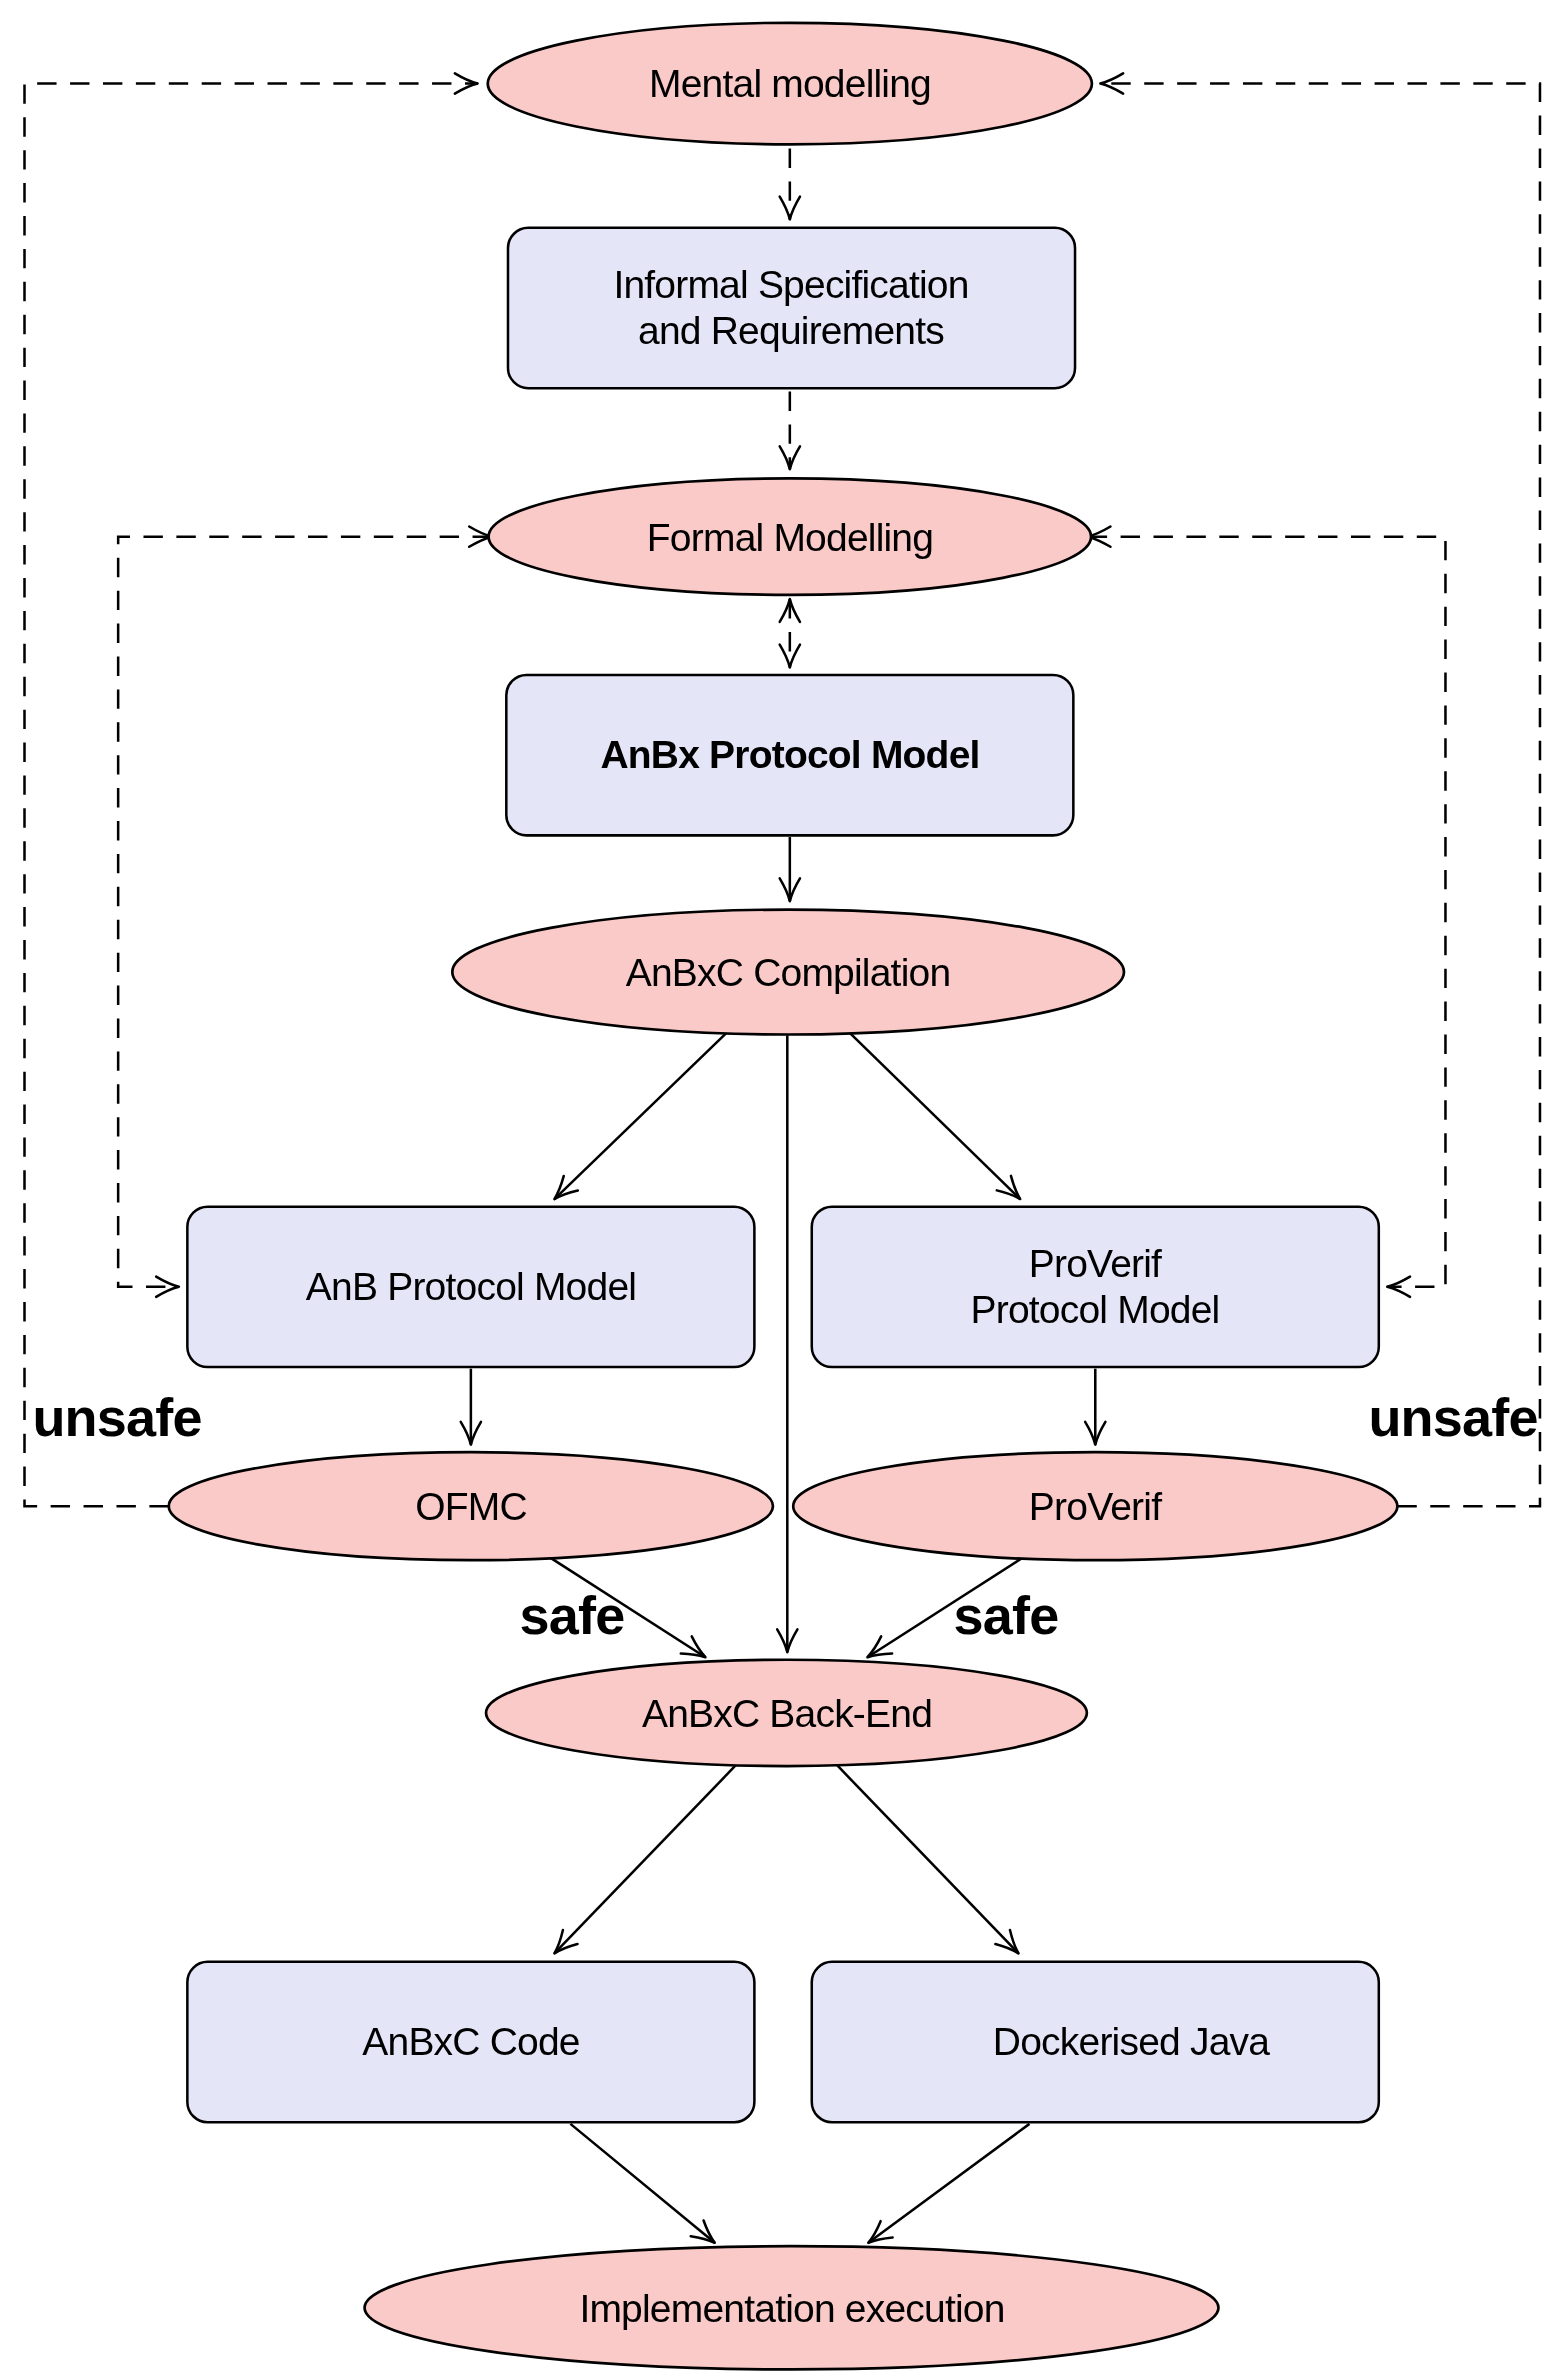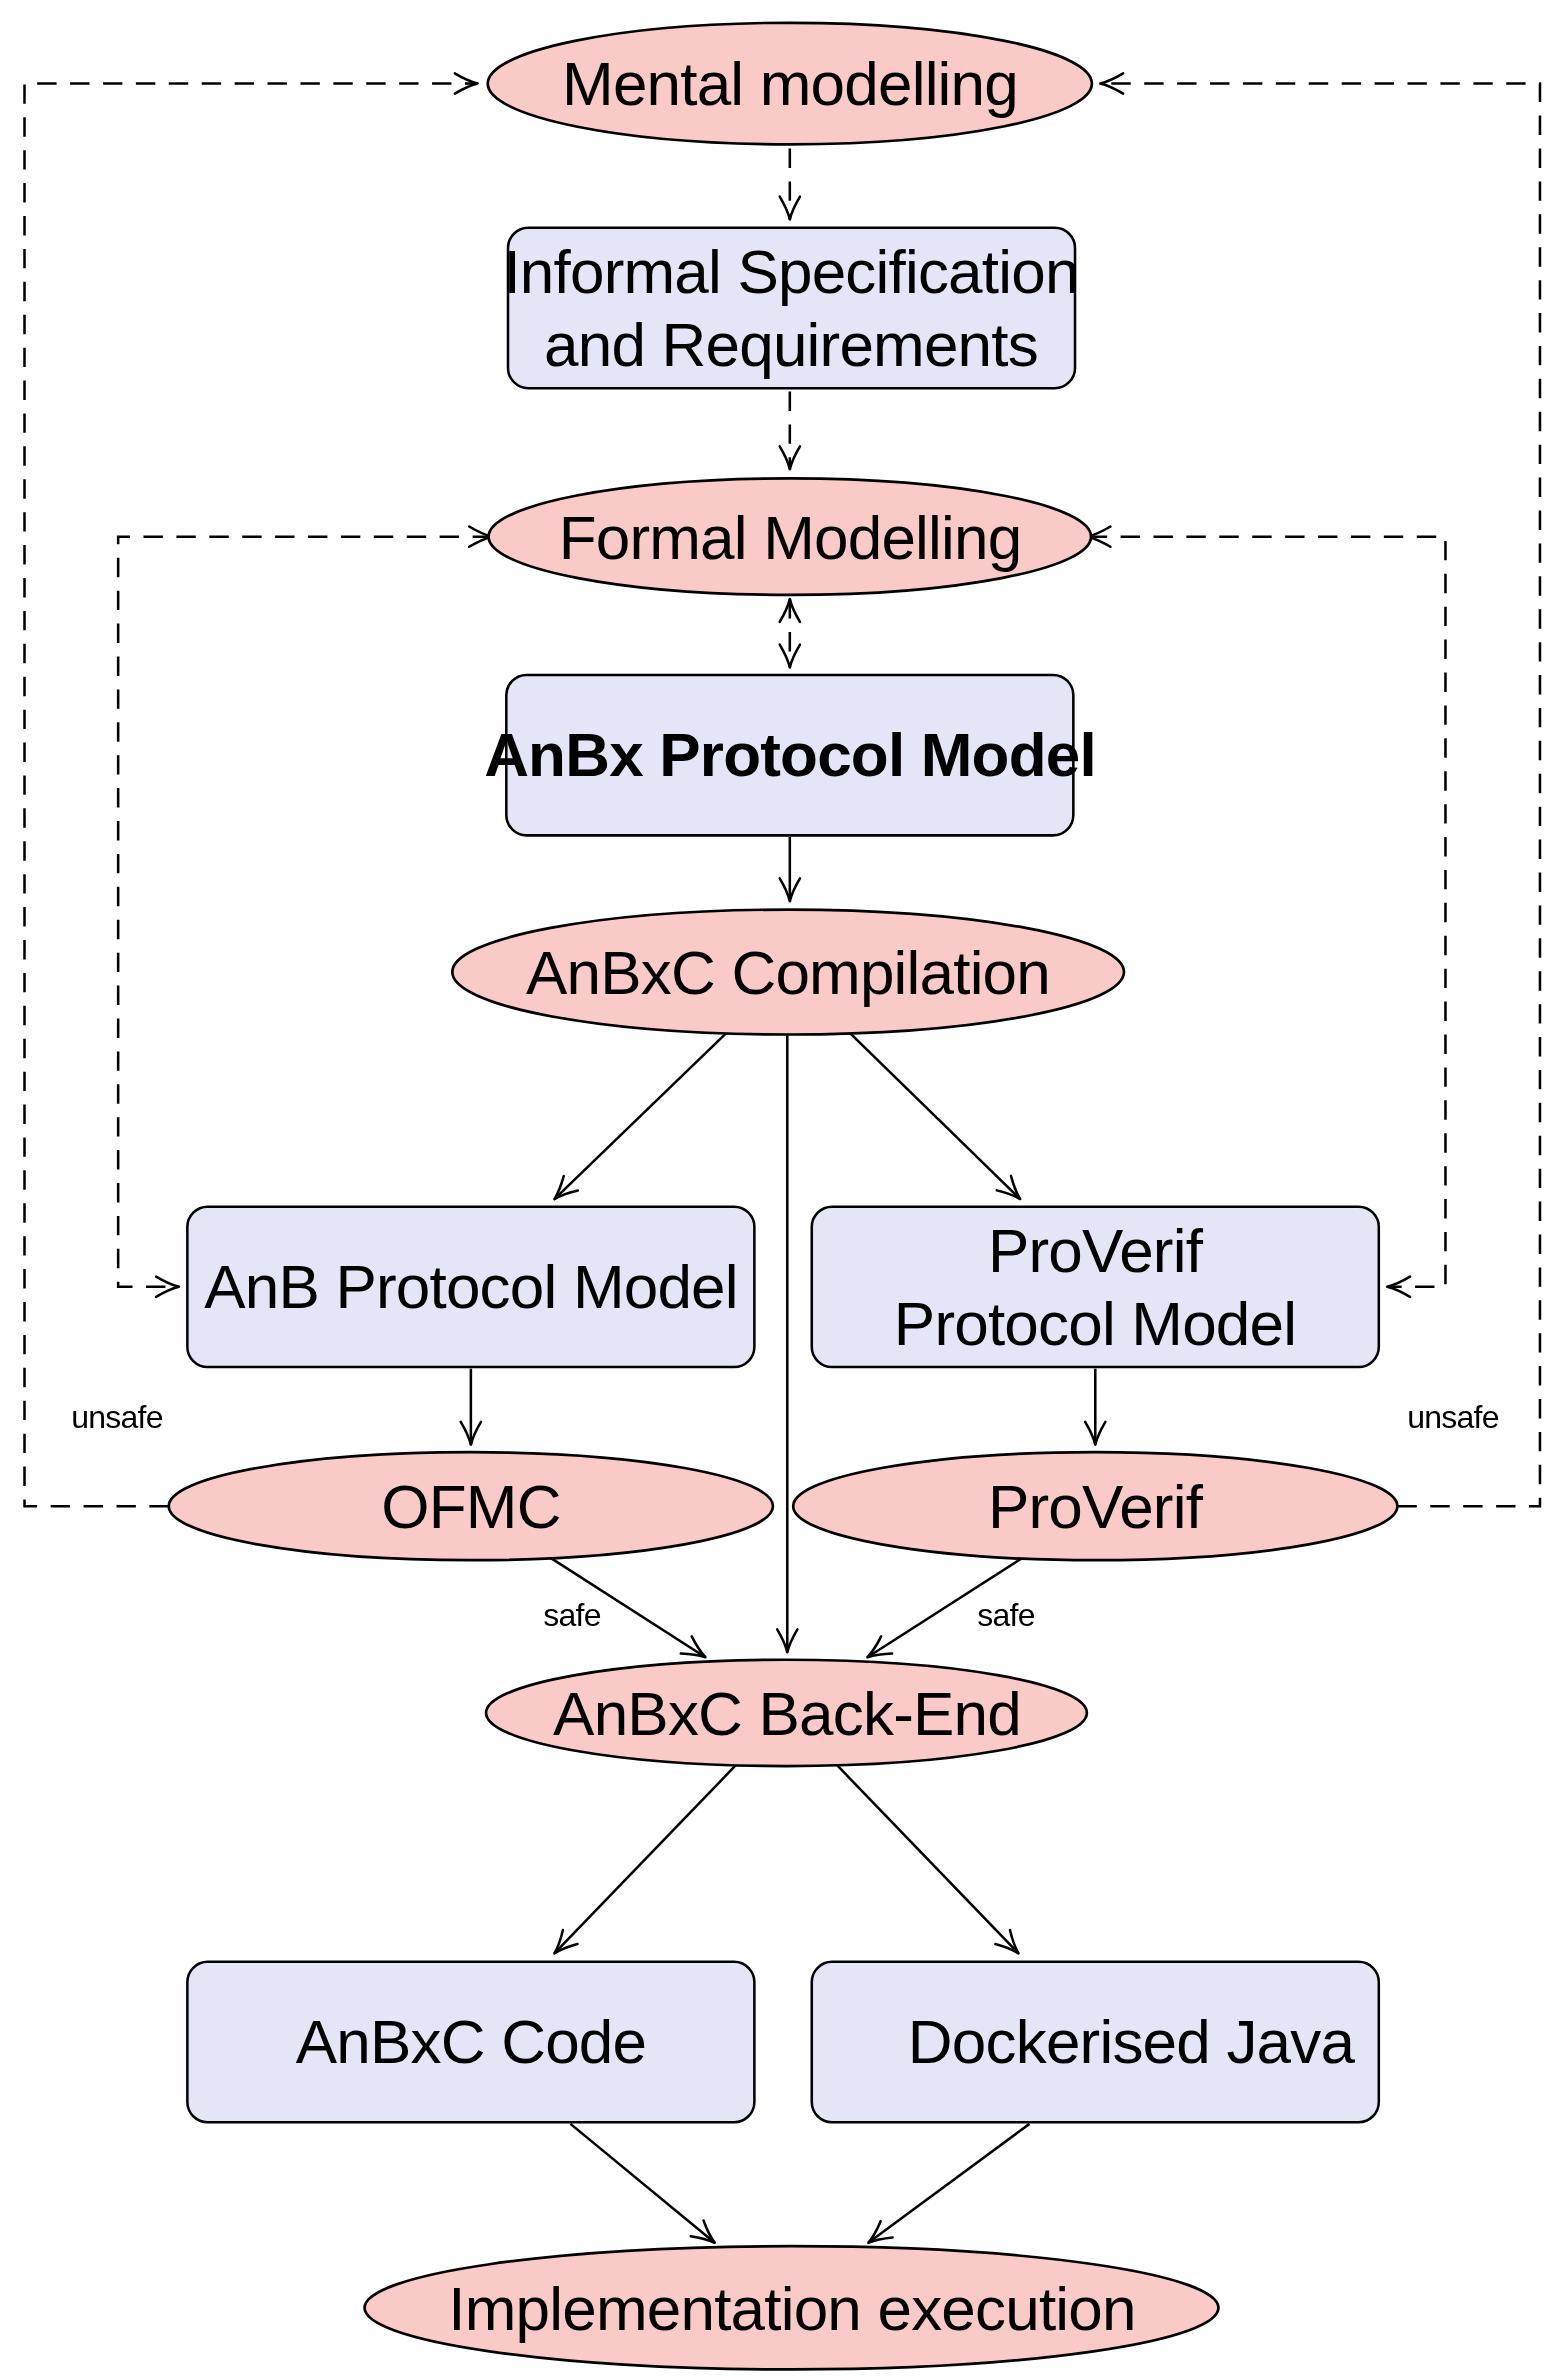--- a/index.html
+++ b/index.html
@@ -20,34 +20,35 @@
     color: var(--text);
   }
   svg.diagram { position: absolute; left: 0; top: 0; }
   .node-ellipse { fill: var(--process-fill); stroke: var(--stroke); stroke-width: 3.2; }
   .node-box    { fill: var(--artifact-fill); stroke: var(--stroke); stroke-width: 3; }
   .edge        { fill: none; stroke: var(--stroke); stroke-width: 3; }
   .edge.dashed { stroke-dasharray: 23 16; }
   .lbl {
     position: absolute;
     transform: translate(-50%, -50%);
-    font-size: 62px;
+    font-size: 39px;
     letter-spacing: -0.8px;
     line-height: 1.18;
     white-space: nowrap;
     text-align: center;
     color: var(--text);
   }
   .lbl-edge {
     position: absolute;
     transform: translate(-50%, -50%);
-    font-size: 32px;
+    font-size: 54px;
     letter-spacing: -0.8px;
     white-space: nowrap;
     color: var(--text);
+    font-weight: bold;
   }
 </style>
 </head>
 <body>
 
 <div class="stage">
 
   <svg class="diagram" width="1567" height="2377" viewBox="0 0 1857 2817">
     <defs>
       <marker id="arrowEnd" markerUnits="userSpaceOnUse" markerWidth="38" markerHeight="34" viewBox="0 0 38 34" refX="32" refY="17" orient="auto">

